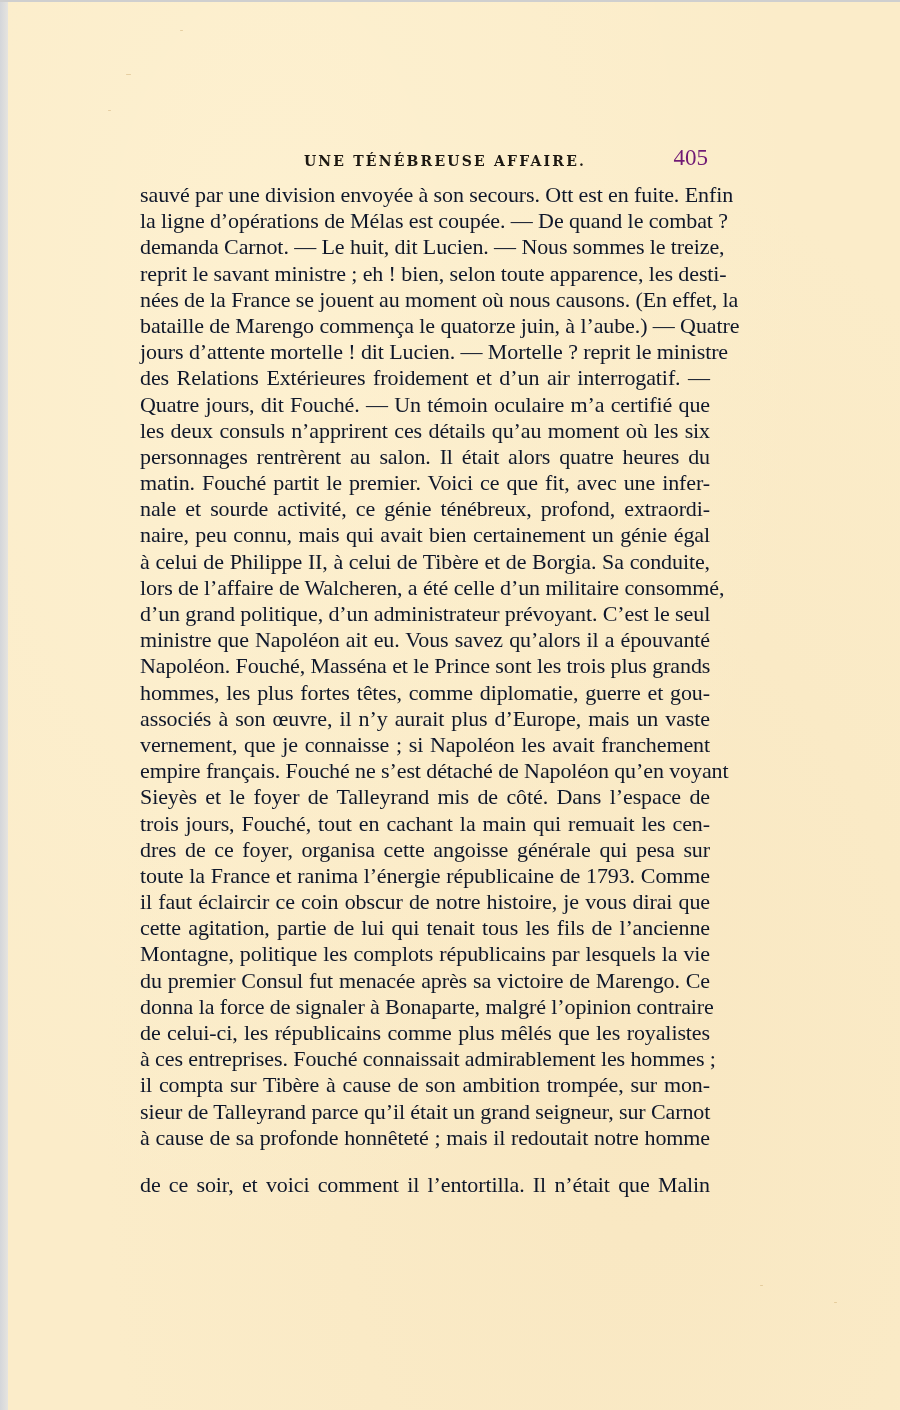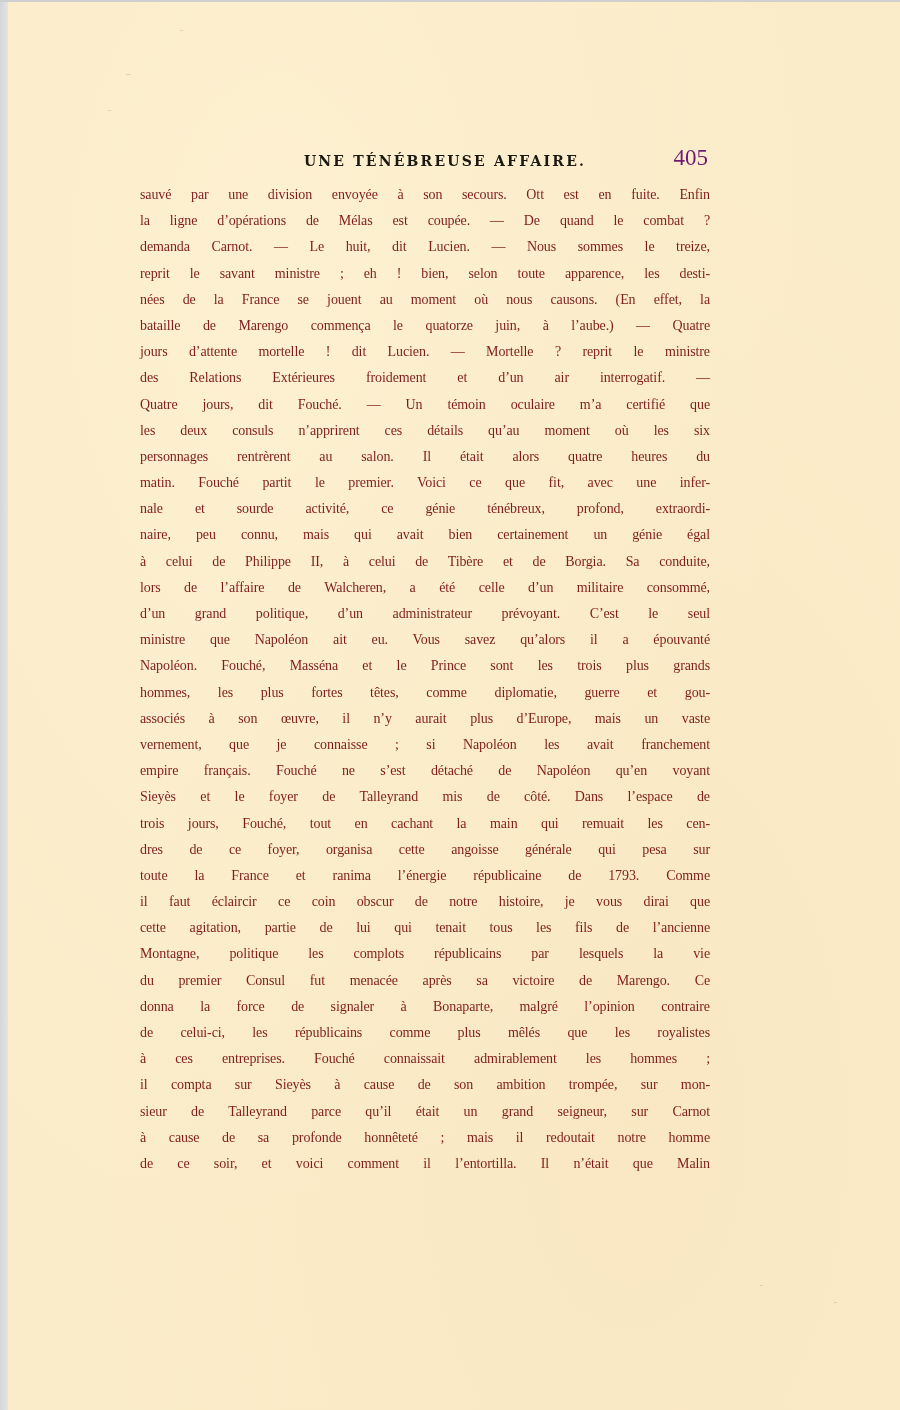--- a/index.html
+++ b/index.html
@@ -74,30 +74,31 @@
     .text-block {
       position: absolute;
       left: 140px;
       top: 182px;
       width: 570px;
     }
     .line {
       display: block;
       height: 26.2px;
       line-height: 26.2px;
-      font-size: 14px;
+      font-size: 22px;
       white-space: nowrap;
       text-align: justify;
       text-align-last: justify;
       font-family: "Liberation Serif", serif;
       letter-spacing: -0.1px;
-      color: #7f1d1d;
+      color: #0f172a;
     }
     .line.last {
       text-align-last: justify;
+      margin-top: 21px;
     }
     .speck {
       position: absolute;
       width: 3px;
       height: 1px;
       background: rgba(190,150,80,0.35);
       border-radius: 1px;
     }
   </style>
 </head>
@@ -147,17 +148,17 @@
   <span class="line">trois jours, Fouché, tout en cachant la main qui remuait les cen-</span>
   <span class="line">dres de ce foyer, organisa cette angoisse générale qui pesa sur</span>
   <span class="line">toute la France et ranima l’énergie républicaine de 1793. Comme</span>
   <span class="line">il faut éclaircir ce coin obscur de notre histoire, je vous dirai que</span>
   <span class="line">cette agitation, partie de lui qui tenait tous les fils de l’ancienne</span>
   <span class="line">Montagne, politique les complots républicains par lesquels la vie</span>
   <span class="line">du premier Consul fut menacée après sa victoire de Marengo. Ce</span>
   <span class="line">donna la force de signaler à Bonaparte, malgré l’opinion contraire</span>
   <span class="line">de celui-ci, les républicains comme plus mêlés que les royalistes</span>
   <span class="line">à ces entreprises. Fouché connaissait admirablement les hommes ;</span>
-  <span class="line">il compta sur Sieyès à cause de son ambition trompée, sur mon-</span>
+  <span class="line">il compta sur Tibère à cause de son ambition trompée, sur mon-</span>
   <span class="line">sieur de Talleyrand parce qu’il était un grand seigneur, sur Carnot</span>
   <span class="line">à cause de sa profonde honnêteté ; mais il redoutait notre homme</span>
   <span class="line last">de ce soir, et voici comment il l’entortilla. Il n’était que Malin</span>
 </div>
 
 </body></html>

